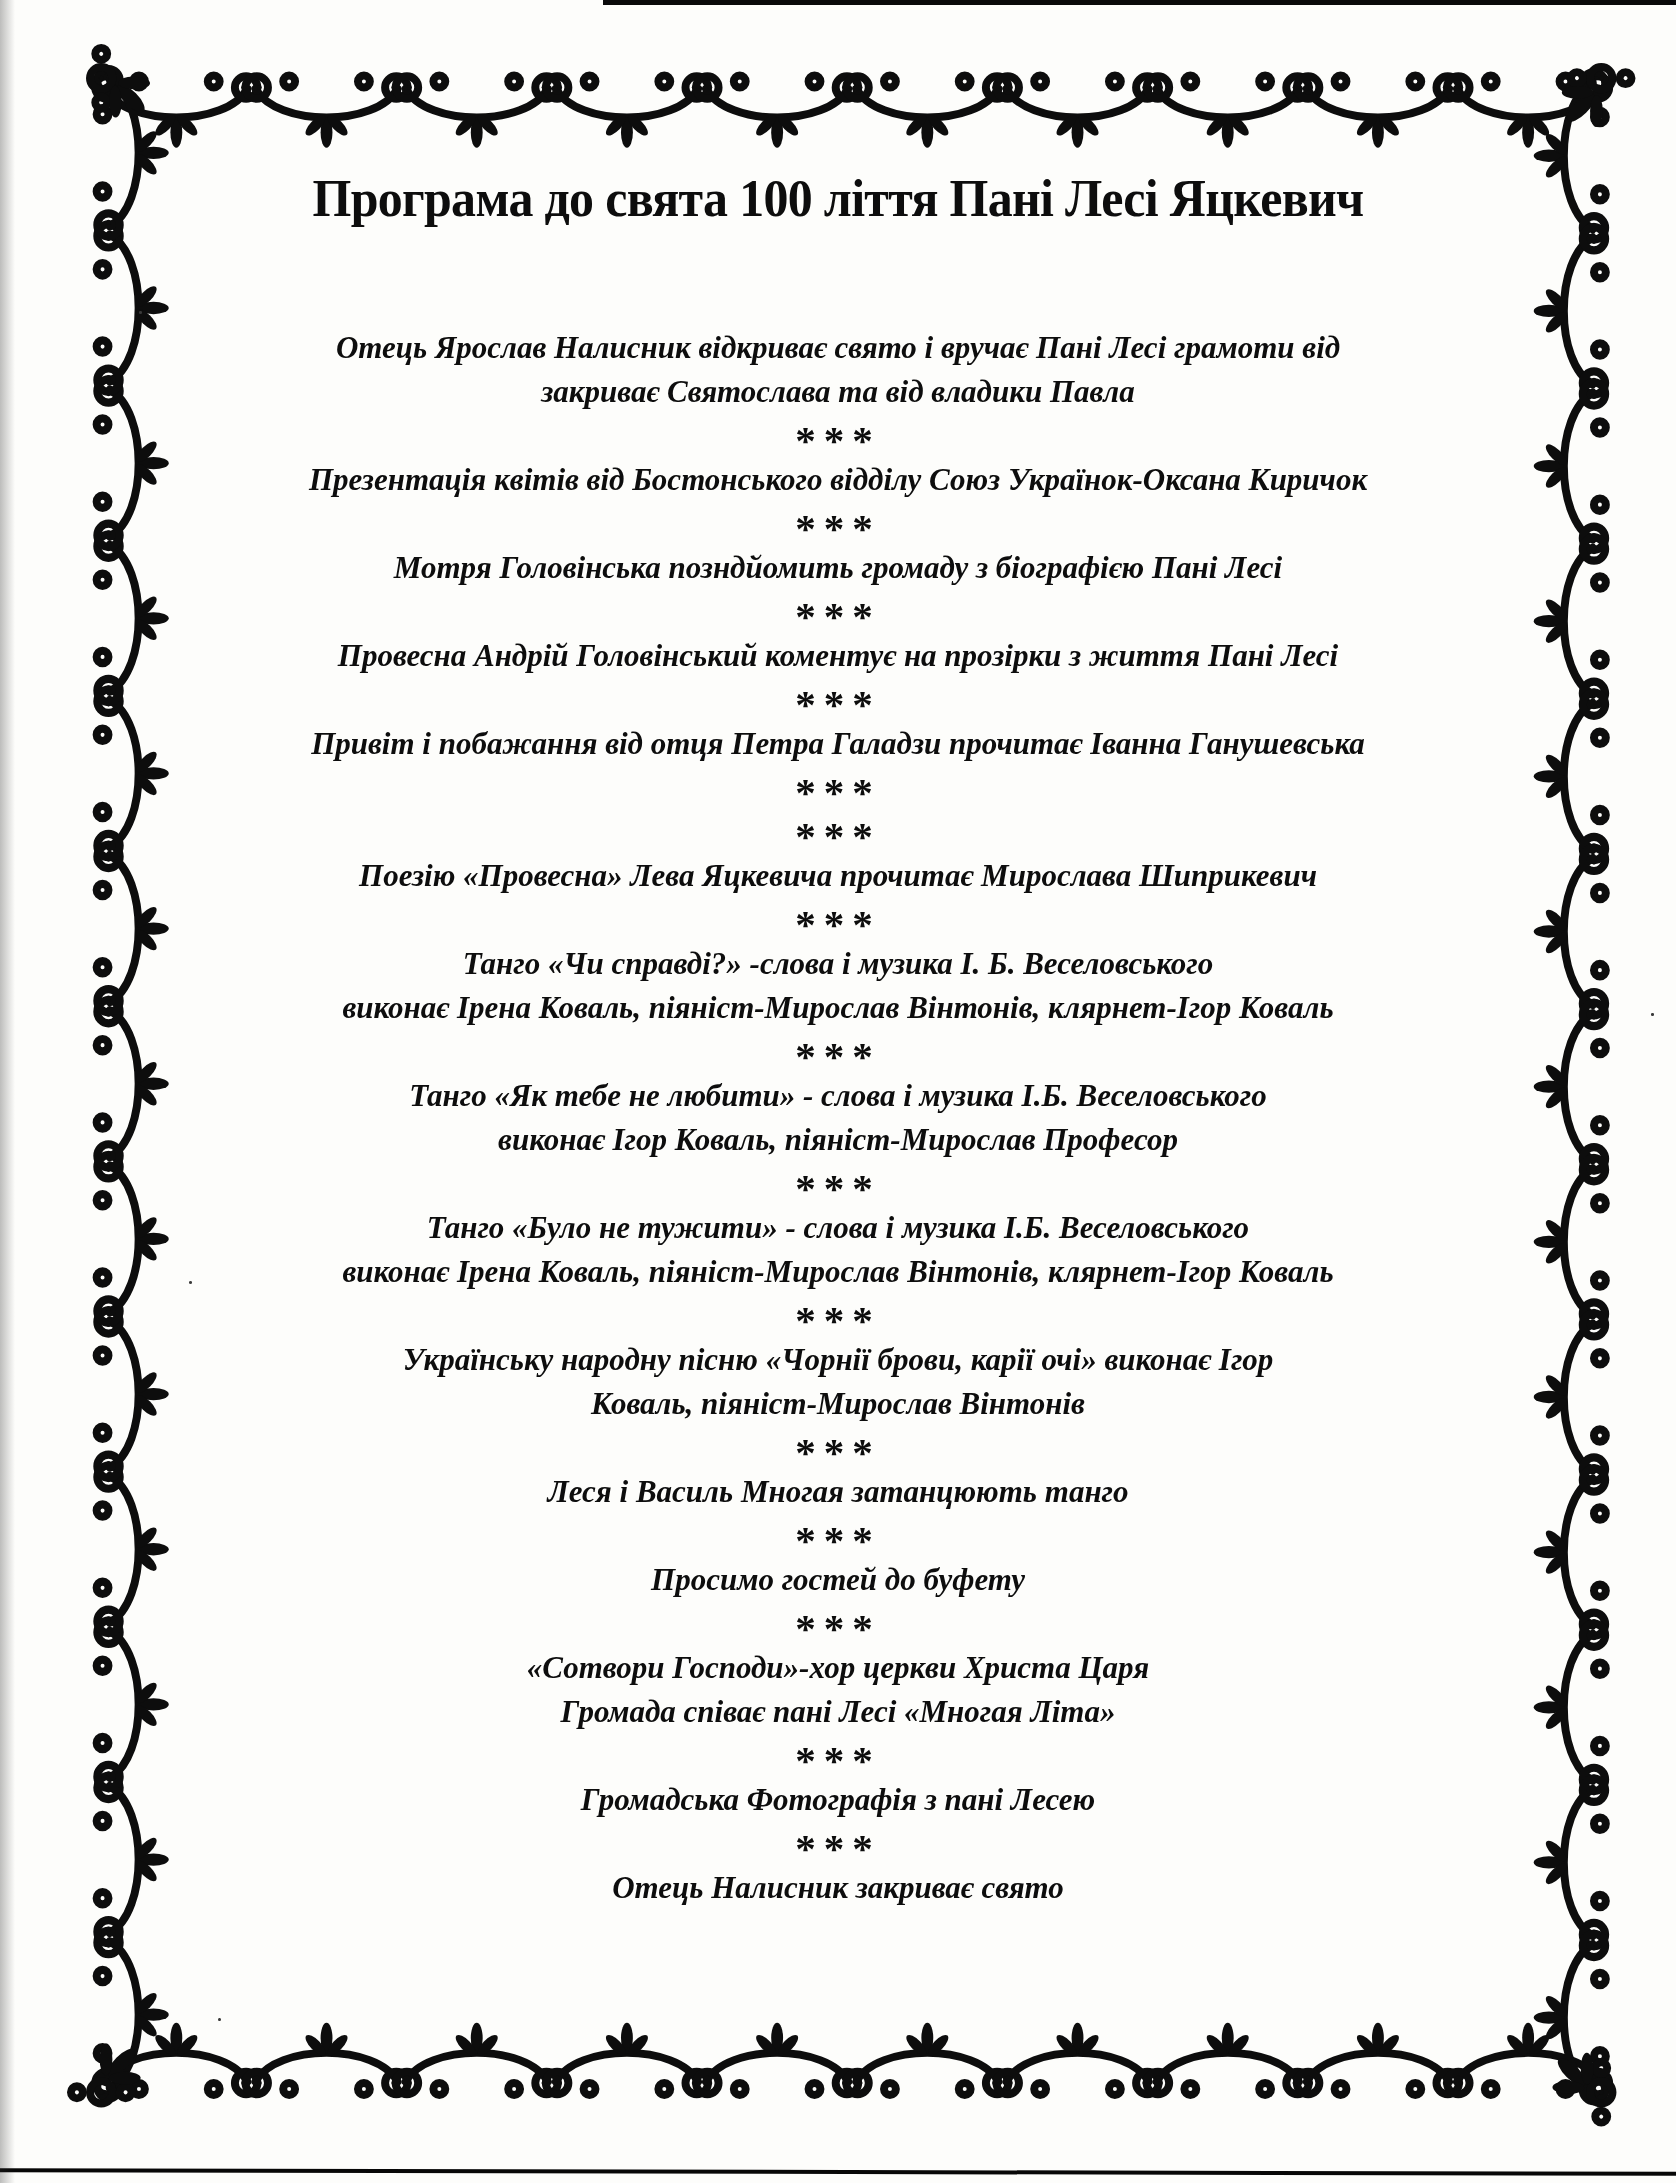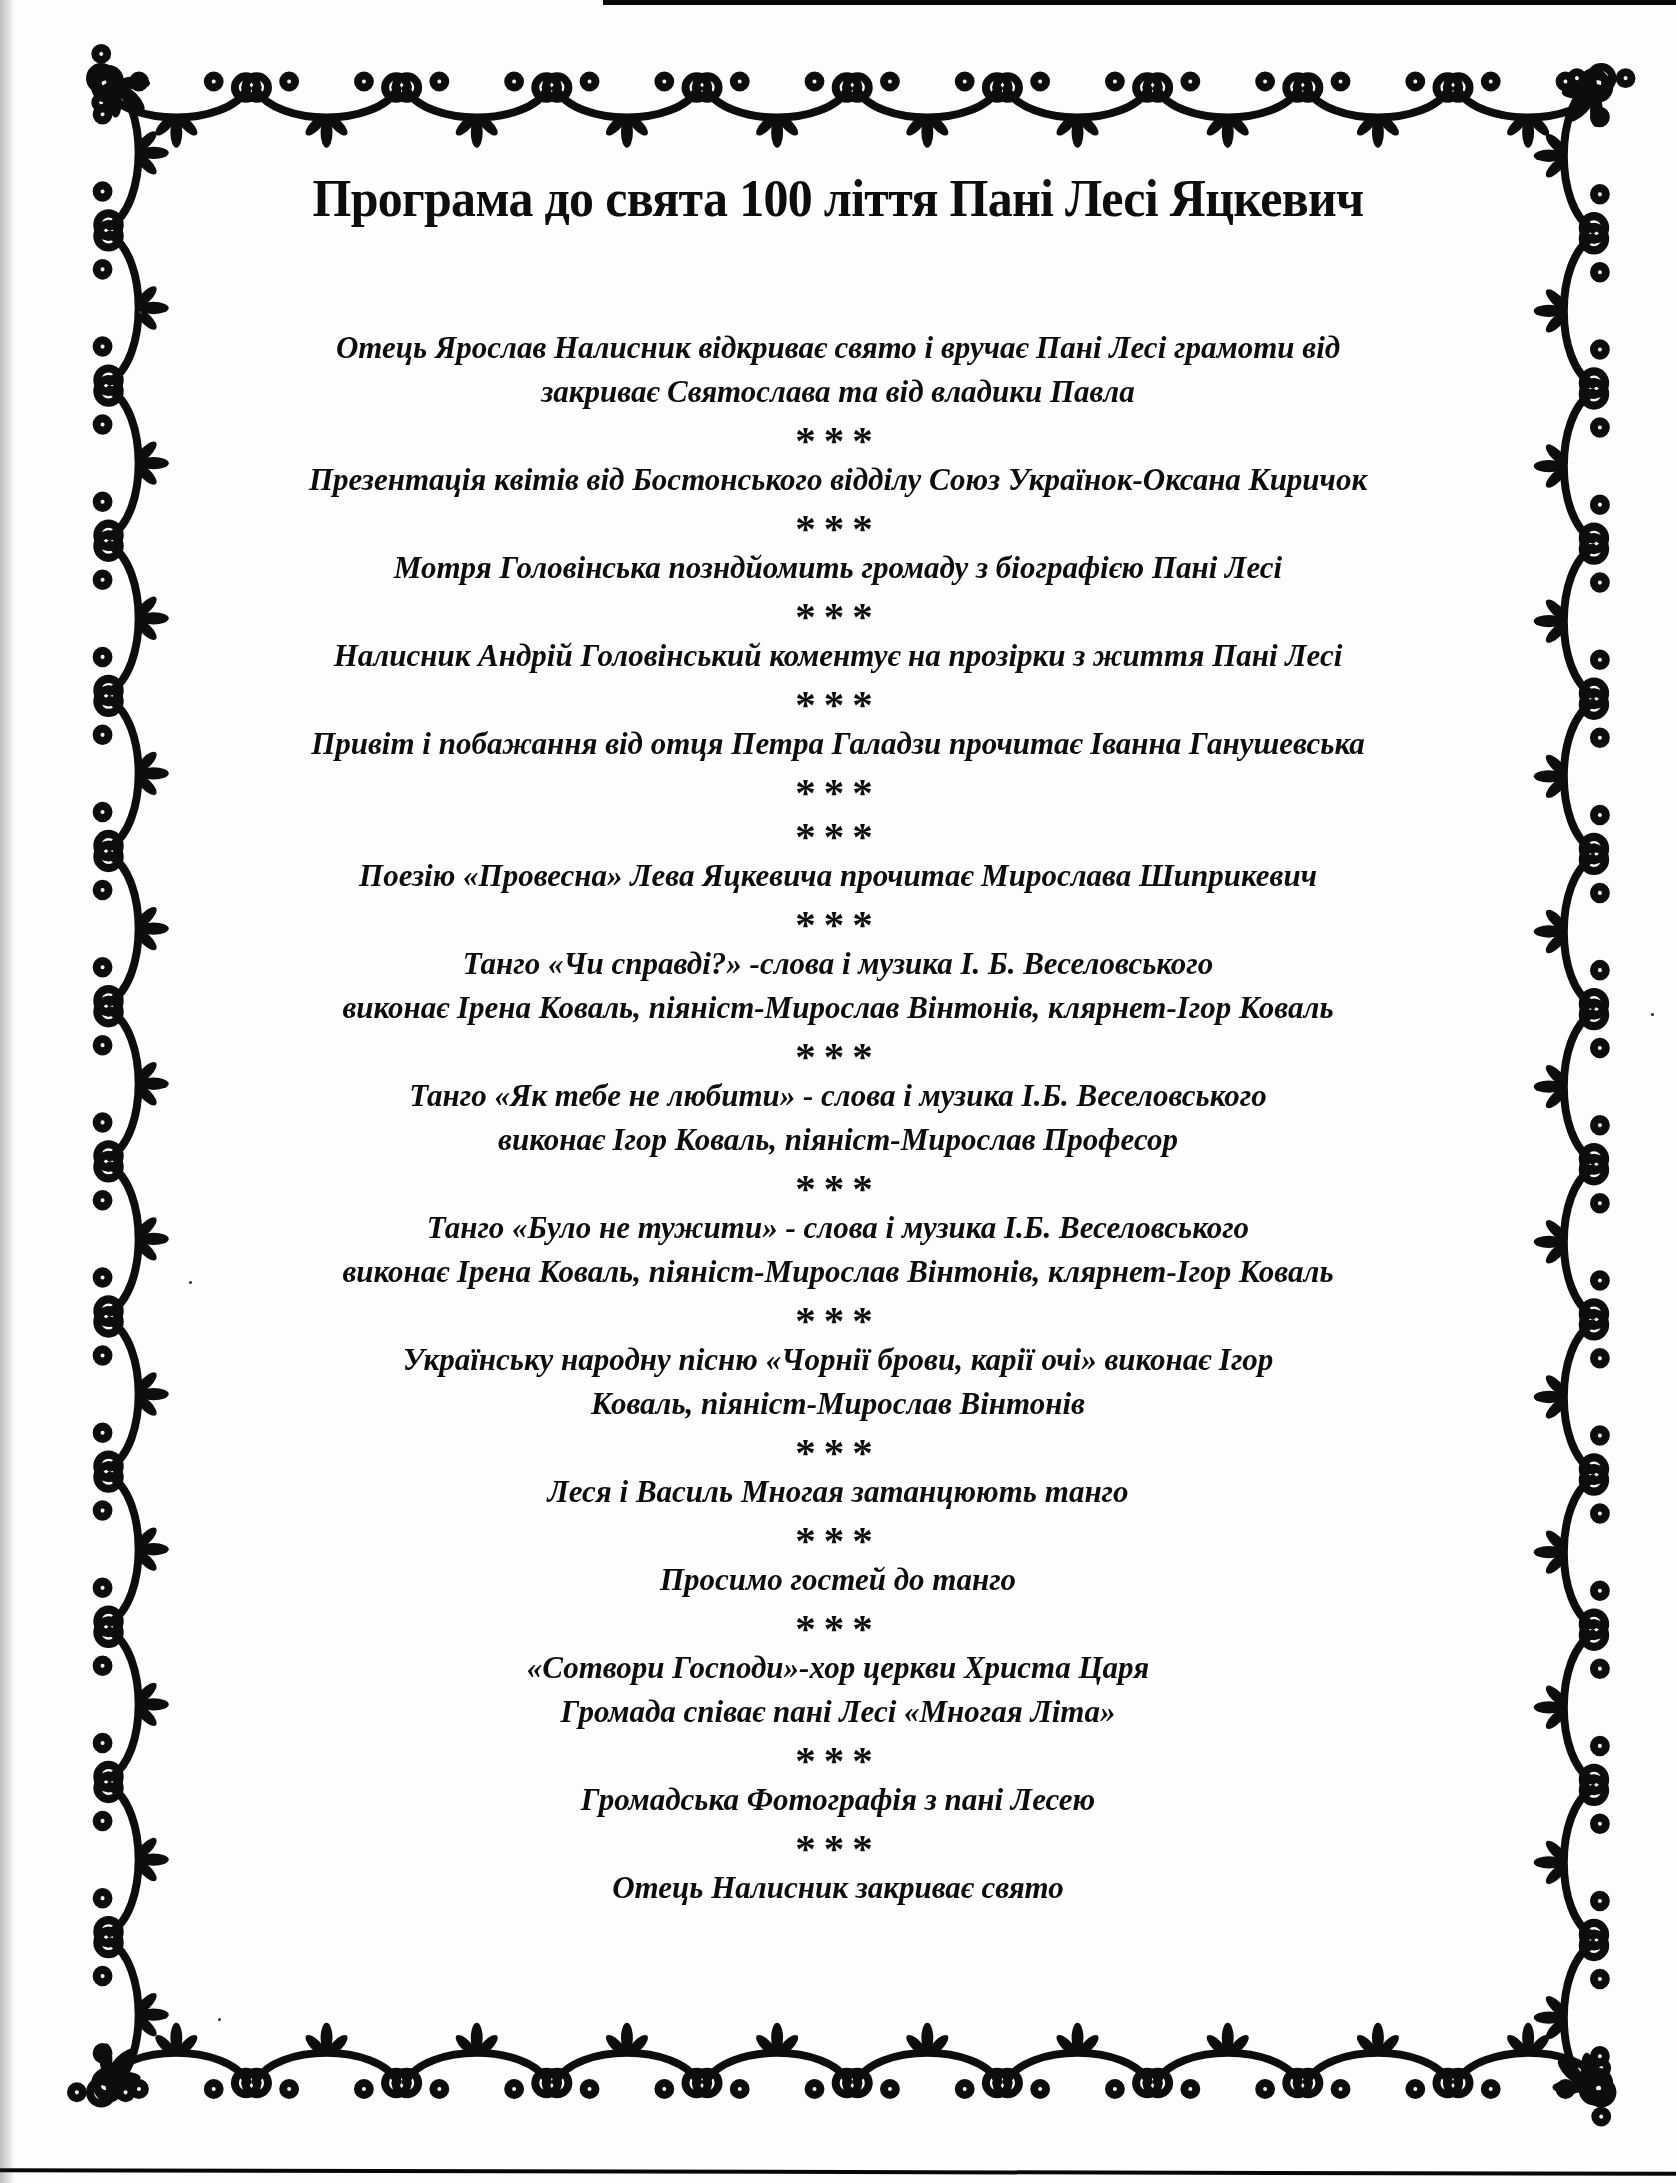--- a/index.html
+++ b/index.html
@@ -156,42 +156,42 @@
   <div class="content">
     <h1 class="title">Програма до свята 100 ліття Пані Лесі Яцкевич</h1>
     <div class="program-list" id="program-list">
         <div class="line">Отець Ярослав Налисник відкриває свято і вручає Пані Лесі грамоти від</div>
         <div class="line">закриває Святослава та від владики Павла</div>
         <div class="sep">***</div>
         <div class="line">Презентація квітів від Бостонського відділу Союз Українок-Оксана Киричок</div>
         <div class="sep">***</div>
         <div class="line">Мотря Головінська позндйомить громаду з біографією Пані Лесі</div>
         <div class="sep">***</div>
-        <div class="line">Налисник Андрій Головінський коментує на прозірки з життя Пані Лесі</div>
+        <div class="line">Провесна Андрій Головінський коментує на прозірки з життя Пані Лесі</div>
         <div class="sep">***</div>
         <div class="line">Привіт і побажання від отця Петра Галадзи прочитає Іванна Ганушевська</div>
         <div class="sep">***</div>
         <div class="sep">***</div>
         <div class="line">Поезію «Провесна» Лева Яцкевича прочитає Мирослава Шиприкевич</div>
         <div class="sep">***</div>
         <div class="line">Танго «Чи справді?» -слова і музика І. Б. Веселовського</div>
         <div class="line">виконає Ірена Коваль, піяніст-Мирослав Вінтонів, клярнет-Ігор Коваль</div>
         <div class="sep">***</div>
         <div class="line">Танго «Як тебе не любити» - слова і музика І.Б. Веселовського</div>
         <div class="line">виконає Ігор Коваль, піяніст-Мирослав Професор</div>
         <div class="sep">***</div>
         <div class="line">Танго «Було не тужити» - слова і музика І.Б. Веселовського</div>
         <div class="line">виконає Ірена Коваль, піяніст-Мирослав Вінтонів, клярнет-Ігор Коваль</div>
         <div class="sep">***</div>
         <div class="line">Українську народну пісню «Чорнії брови, карії очі» виконає Ігор</div>
         <div class="line">Коваль, піяніст-Мирослав Вінтонів</div>
         <div class="sep">***</div>
         <div class="line">Леся і Василь Многая затанцюють танго</div>
         <div class="sep">***</div>
-        <div class="line">Просимо гостей до танго</div>
+        <div class="line">Просимо гостей до буфету</div>
         <div class="sep">***</div>
         <div class="line">«Сотвори Господи»-хор церкви Христа Царя</div>
         <div class="line">Громада співає пані Лесі «Многая Літа»</div>
         <div class="sep">***</div>
         <div class="line">Громадська Фотографія з пані Лесею</div>
         <div class="sep">***</div>
         <div class="line">Отець Налисник закриває свято</div>
       </div>
   </div>
 

